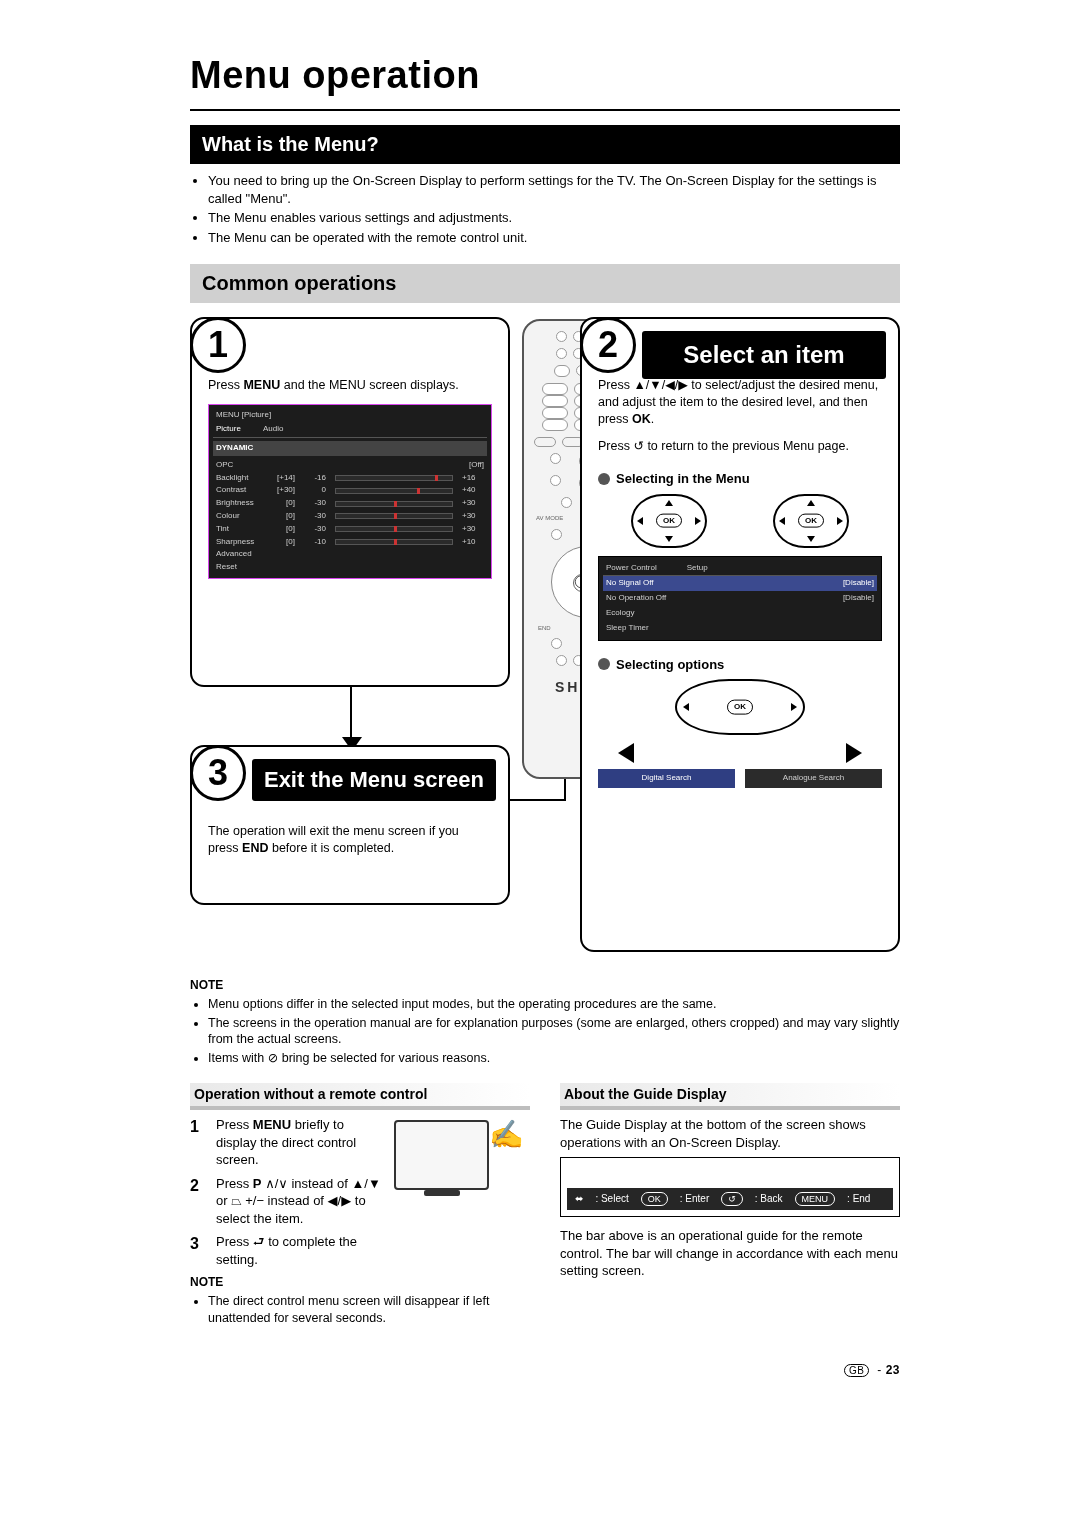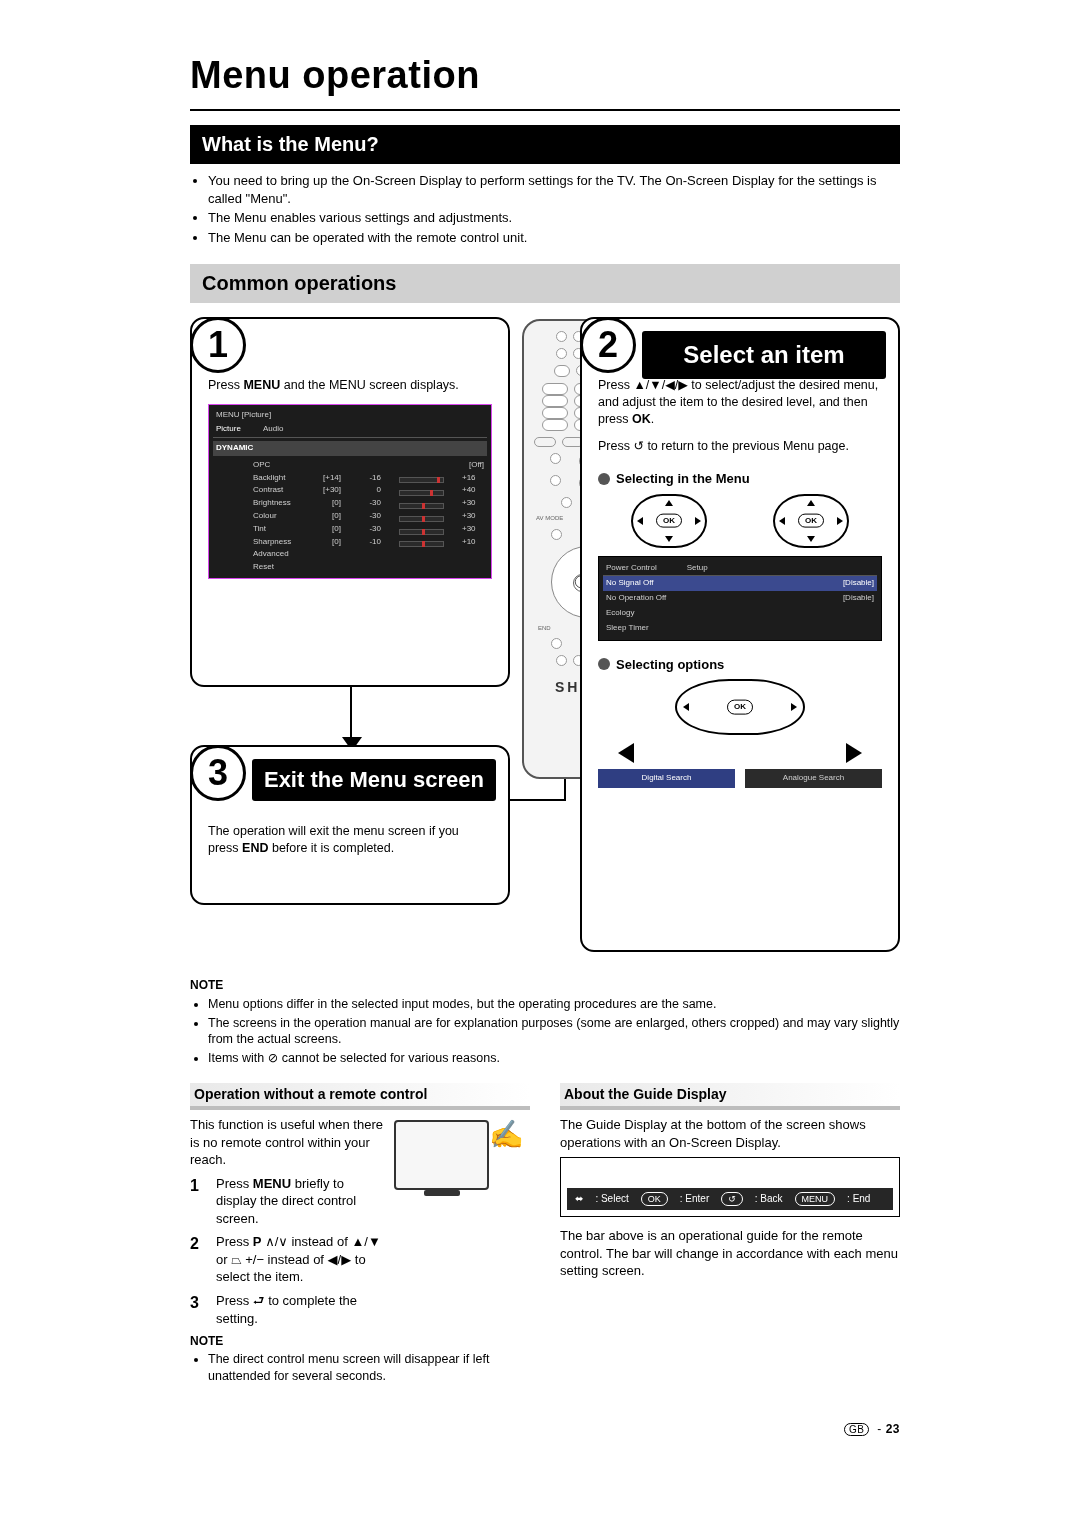--- a/index.html
+++ b/index.html
@@ -149,21 +149,21 @@
     margin-top: 10px;
     background: #1c1c1c;
     color: #cfcfcf;
     font-size: 8px;
     border: 1px solid #d946ef;
     padding: 4px;
   }
   .menushot .mhead { display:flex; gap:22px; padding:2px 3px; border-bottom:1px solid #555; }
   .menushot .mhead span:first-child { color:#fff; }
   .menushot .dyn { background:#444; color:#fff; padding:2px 3px; margin:3px 0; font-weight:bold; }
-  .mrow { display:flex; align-items:flex-end; gap:18px; padding:1px 3px;margin-left:37px; }
+  .mrow { display:flex; align-items:center; gap:9px; padding:1px 3px; }
   .mrow .lbl { width: 45px; }
   .mrow .def { width: 25px; text-align:right; }
   .mrow .min { width: 22px; text-align:right; }
   .slider { flex:1; height:6px; background:#2a2a2a; border:1px solid #555; position:relative; }
   .slider .tick { position:absolute; top:-1px; bottom:-1px; width:3px; background:#c33; }
   .mrow .max { width: 22px; }
 
   
   .subhead {
     font-weight: bold; font-size: 13px; margin: 15px 0 6px 0;
@@ -536,29 +536,28 @@
         </div>
       </div>
     </div>
 
   </div>
 
   <div class="note-label">NOTE</div>
   <ul class="note-list">
     <li>Menu options differ in the selected input modes, but the operating procedures are the same.</li>
     <li>The screens in the operation manual are for explanation purposes (some are enlarged, others cropped) and may vary slightly from the actual screens.</li>
-    <li>Items with ⊘ cannot be selected for various reasons.</li>
+    <li>Items with ⊘ bring be selected for various reasons.</li>
   </ul>
 
   <div class="two-col">
     <div class="col">
       <div class="sect-head">Operation without a remote control</div>
       <span class="handicon sym">✍</span>
       <div class="tvicon"></div>
-      <div>This function is useful when there is no remote control within your reach.</div>
       <div class="steps">
         <div class="step">
           <div class="n">1</div>
           <div class="t">Press <b>MENU</b> briefly to display the direct control screen.</div>
         </div>
         <div class="step">
           <div class="n">2</div>
           <div class="t">Press <b>P</b> <span class="sym">∧/∨</span> instead of <span class="sym">▲/▼</span> or <span class="sym">⏢</span> +/− instead of <span class="sym">◀/▶</span> to select the item.</div>
         </div>
         <div class="step">

